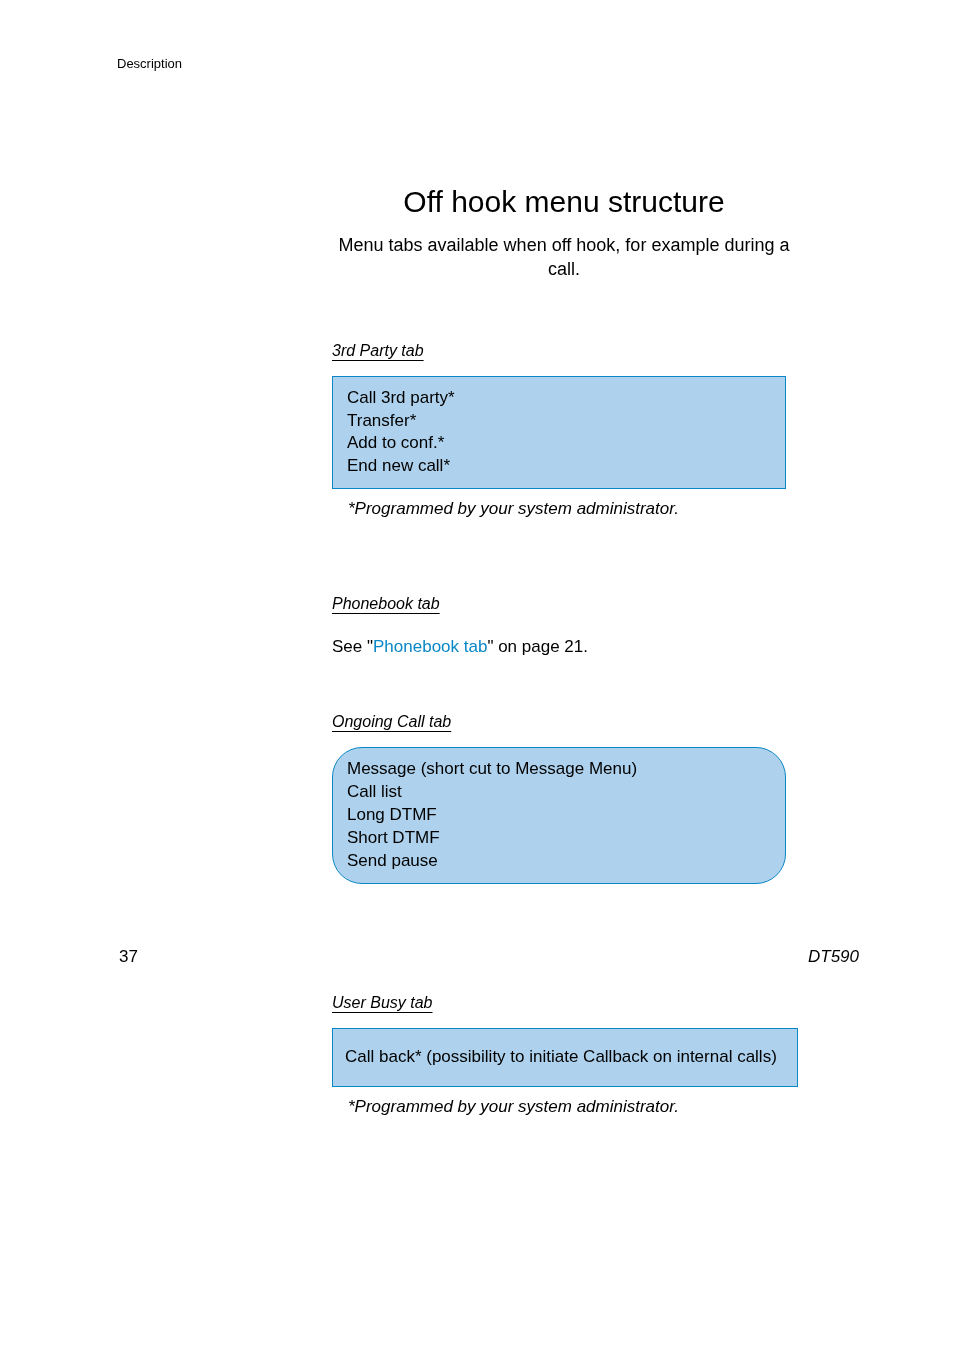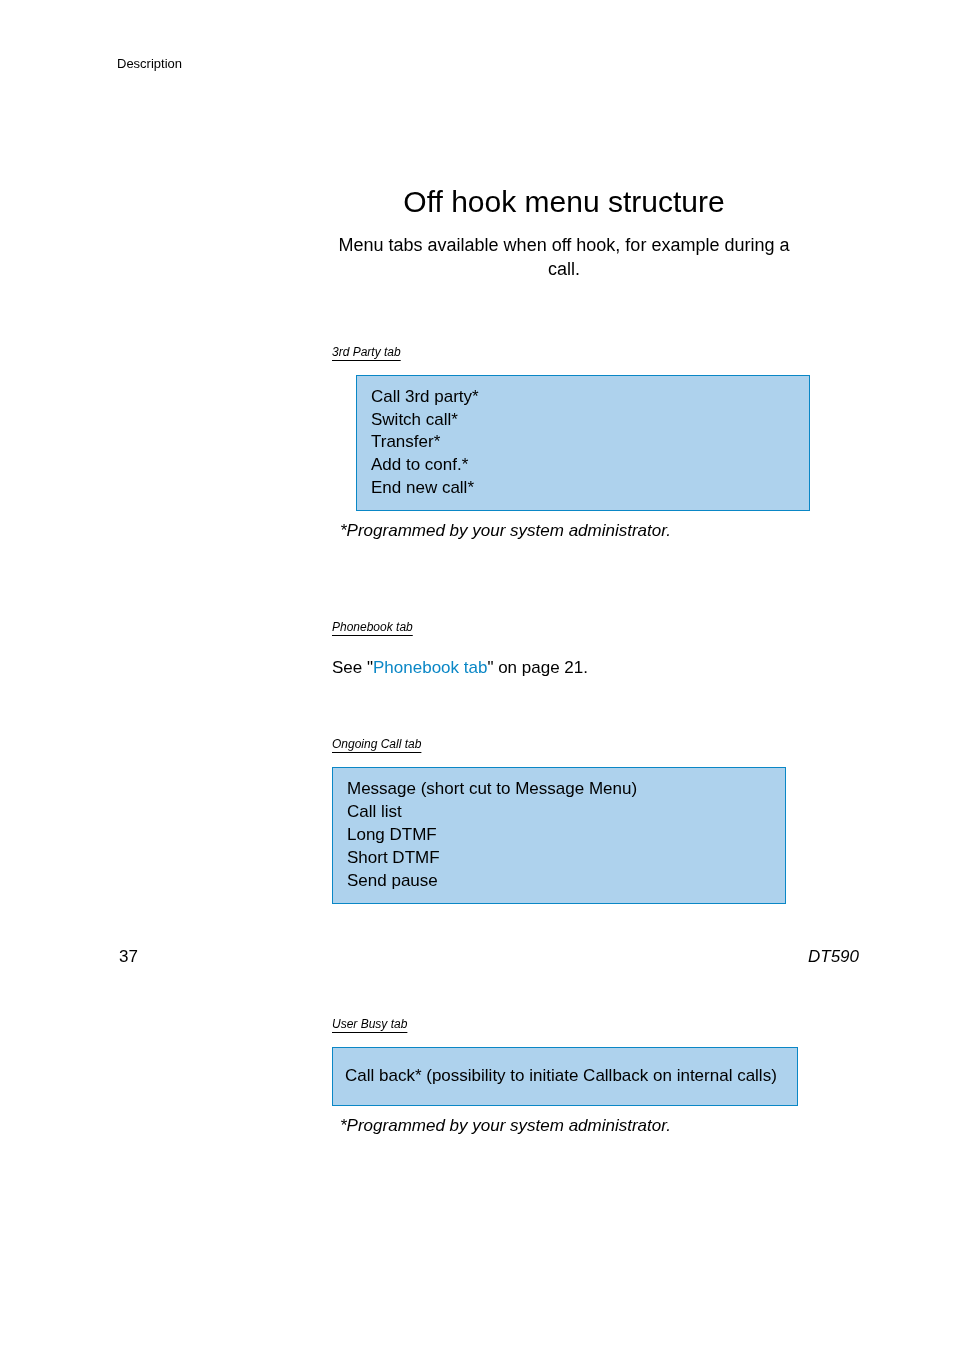--- a/index.html
+++ b/index.html
@@ -38,44 +38,44 @@
     letter-spacing: 0;
     text-align: center;
   }
   .intro {
     font-size: 18px;
     margin: 0 0 60px 0;
     line-height: 1.35;
     text-align: center;
   }
   .sub-heading {
-    font-size: 12px;
+    font-size: 16px;
     font-style: italic;
     font-weight: 500;
     text-decoration: underline;
     text-underline-offset: 4px;
     margin: 0 0 16px 0;
     display: inline-block;
   }
   .menu-box {
     background: #aed2ed;
     border: 1px solid #0a87c6;
     padding: 10px 14px;
     font-size: 17px;
     line-height: 1.35;
     box-sizing: border-box;
     font-weight: 300;
   }
-  .box-3rdparty { width: 454px; margin-left: 24px; }
-  .box-ongoing { width: 454px; }
+  .box-3rdparty { width: 454px; }
+  .box-ongoing { width: 454px; border-radius: 30px; }
   .box-userbusy { width: 466px; padding: 14px 12px; line-height: 1.7; }
   .footnote {
     font-size: 17px;
     font-style: italic;
-    margin: 10px 0 0 8px;
+    margin: 10px 0 0 16px;
   }
   .gap-lg { height: 76px; }
   .phonebook-ref {
     font-size: 17px;
     margin: 8px 0 0 0;
   }
   .phonebook-ref .link-text {
     color: #0a87c6;
   }
   .footer-pagenum {
@@ -101,21 +101,20 @@
 
   <div class="content">
 
     <h1 class="section-title">Off hook menu structure</h1>
     <p class="intro">Menu tabs available when off hook, for example during a call.</p>
 
     <div>
       <div class="sub-heading">3rd Party tab</div>
       <div class="menu-box box-3rdparty">
         <div>Call 3rd party*</div>
-        <div>Switch call*</div>
         <div>Transfer*</div>
         <div>Add to conf.*</div>
         <div>End new call*</div>
       </div>
       <div class="footnote">*Programmed by your system administrator.</div>
     </div>
 
     <div class="gap-lg"></div>
 
     <div>

